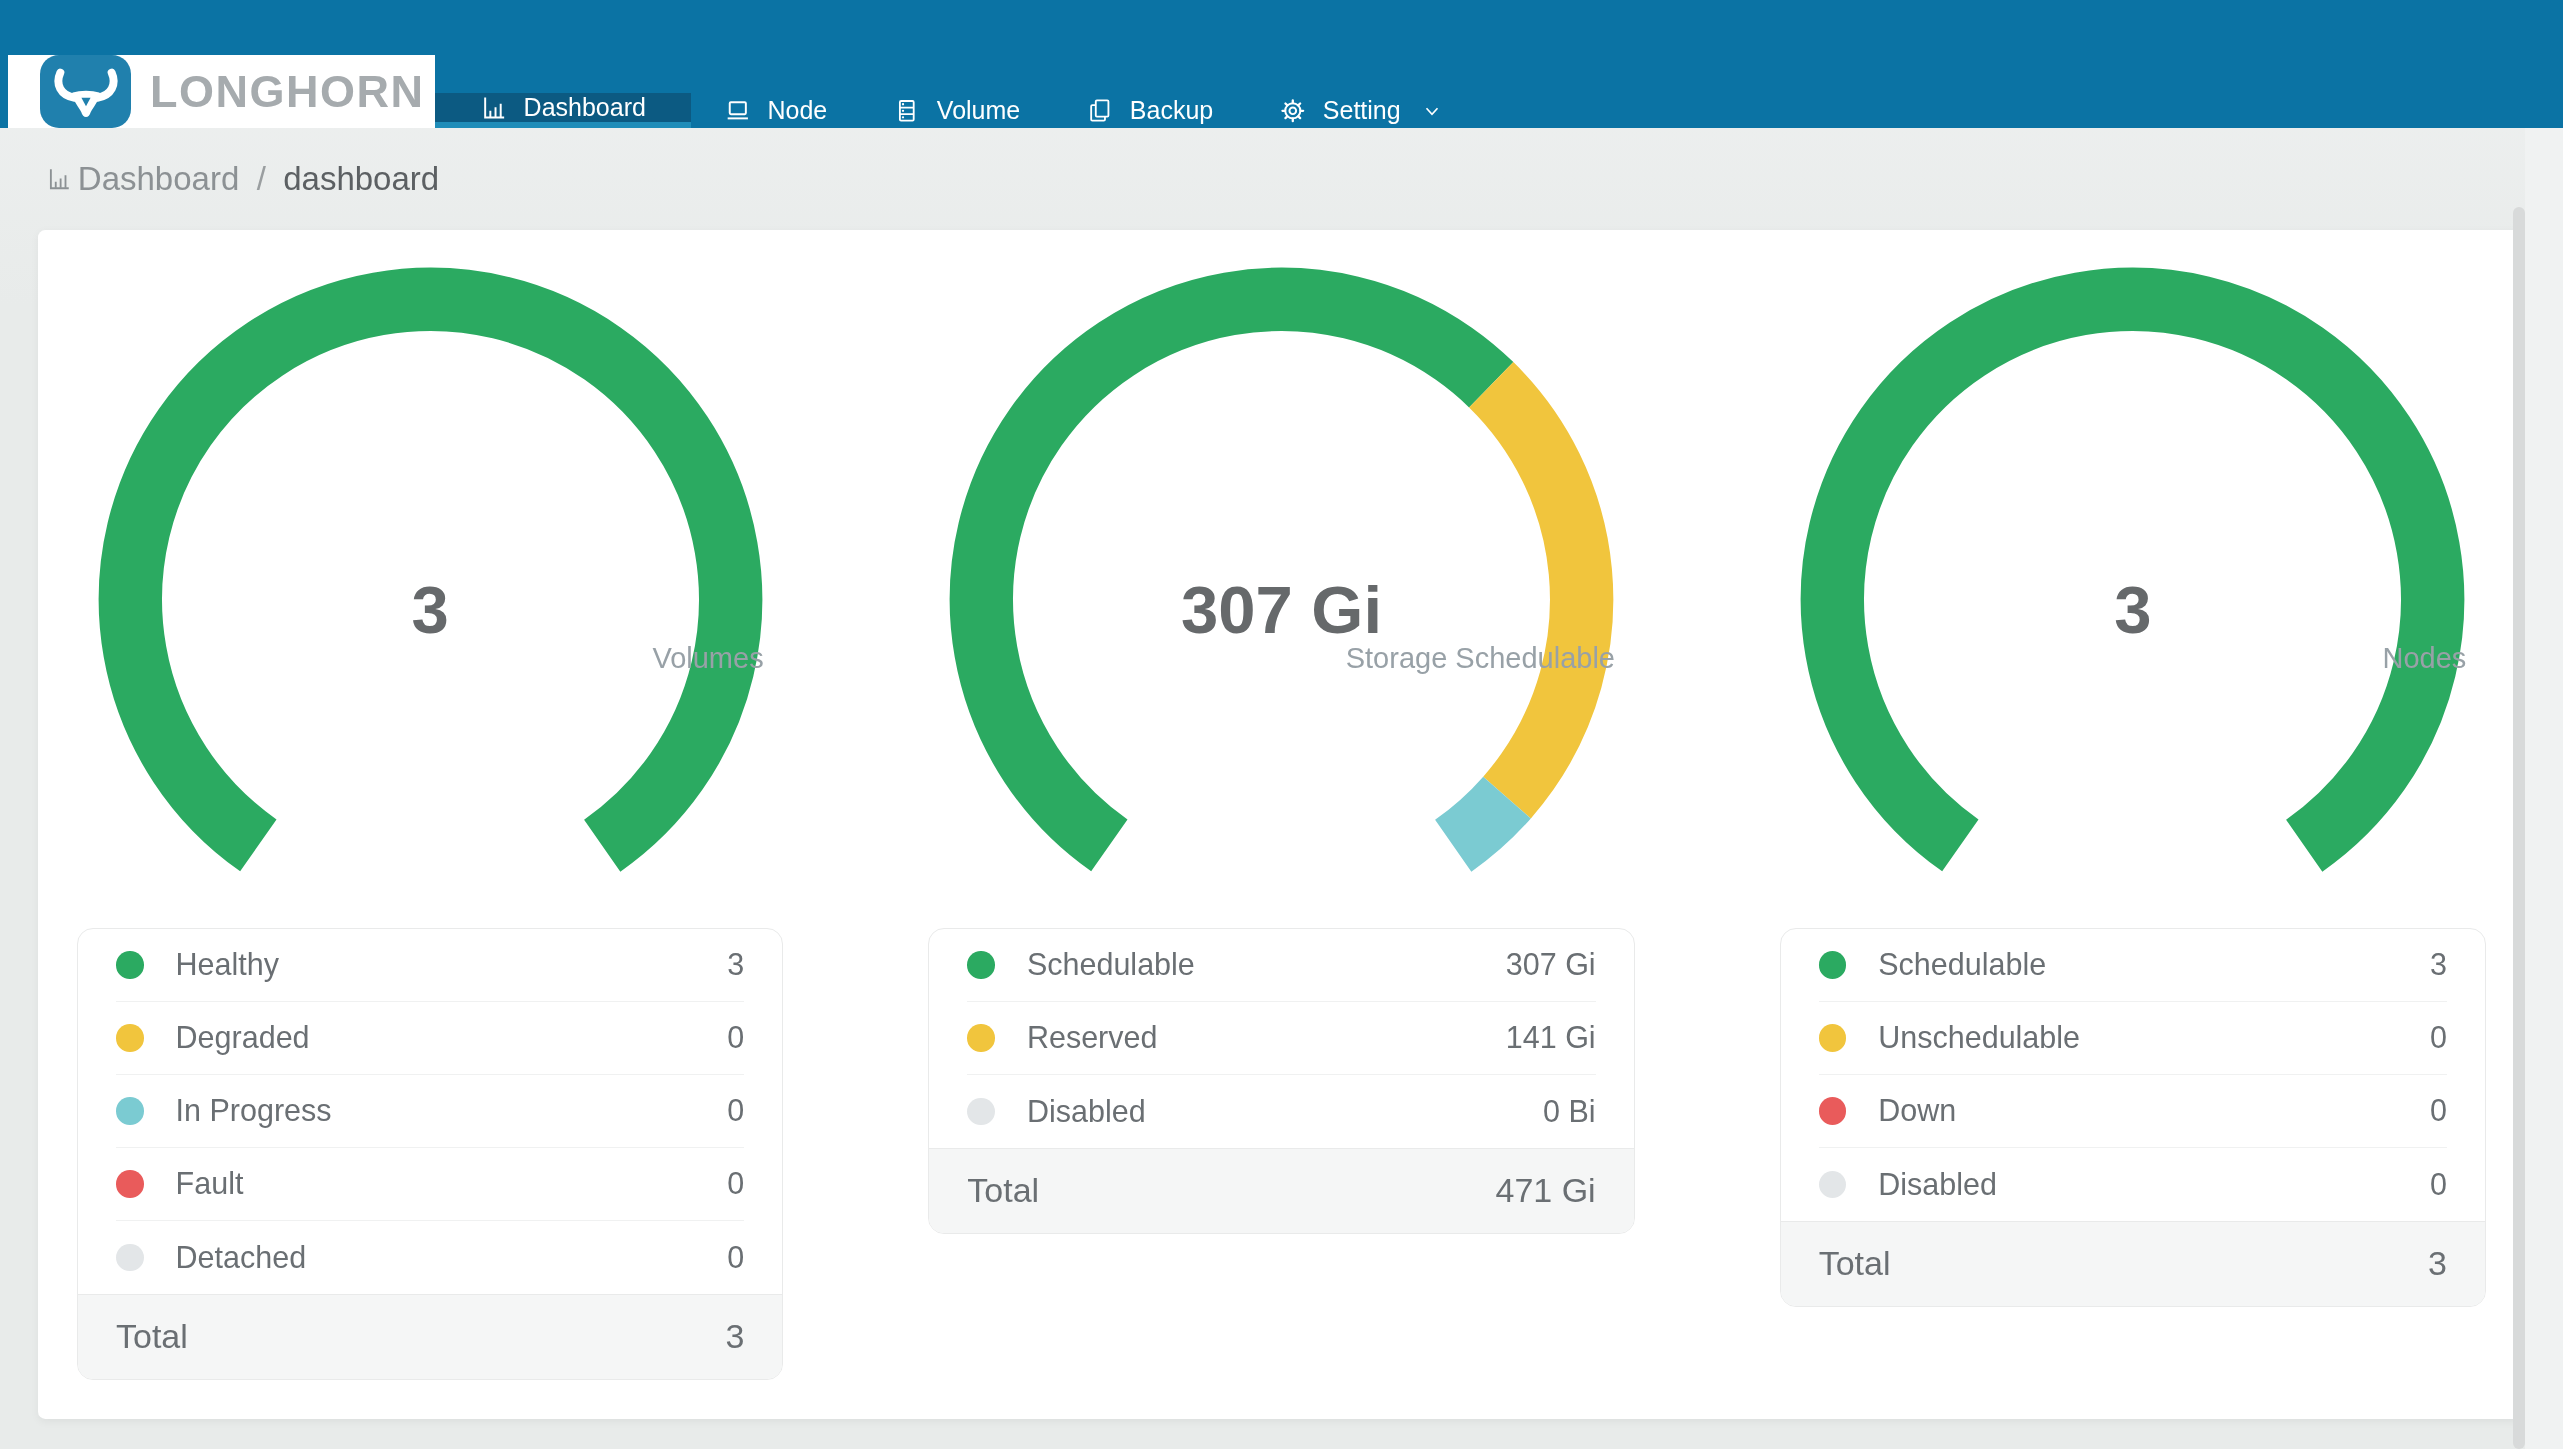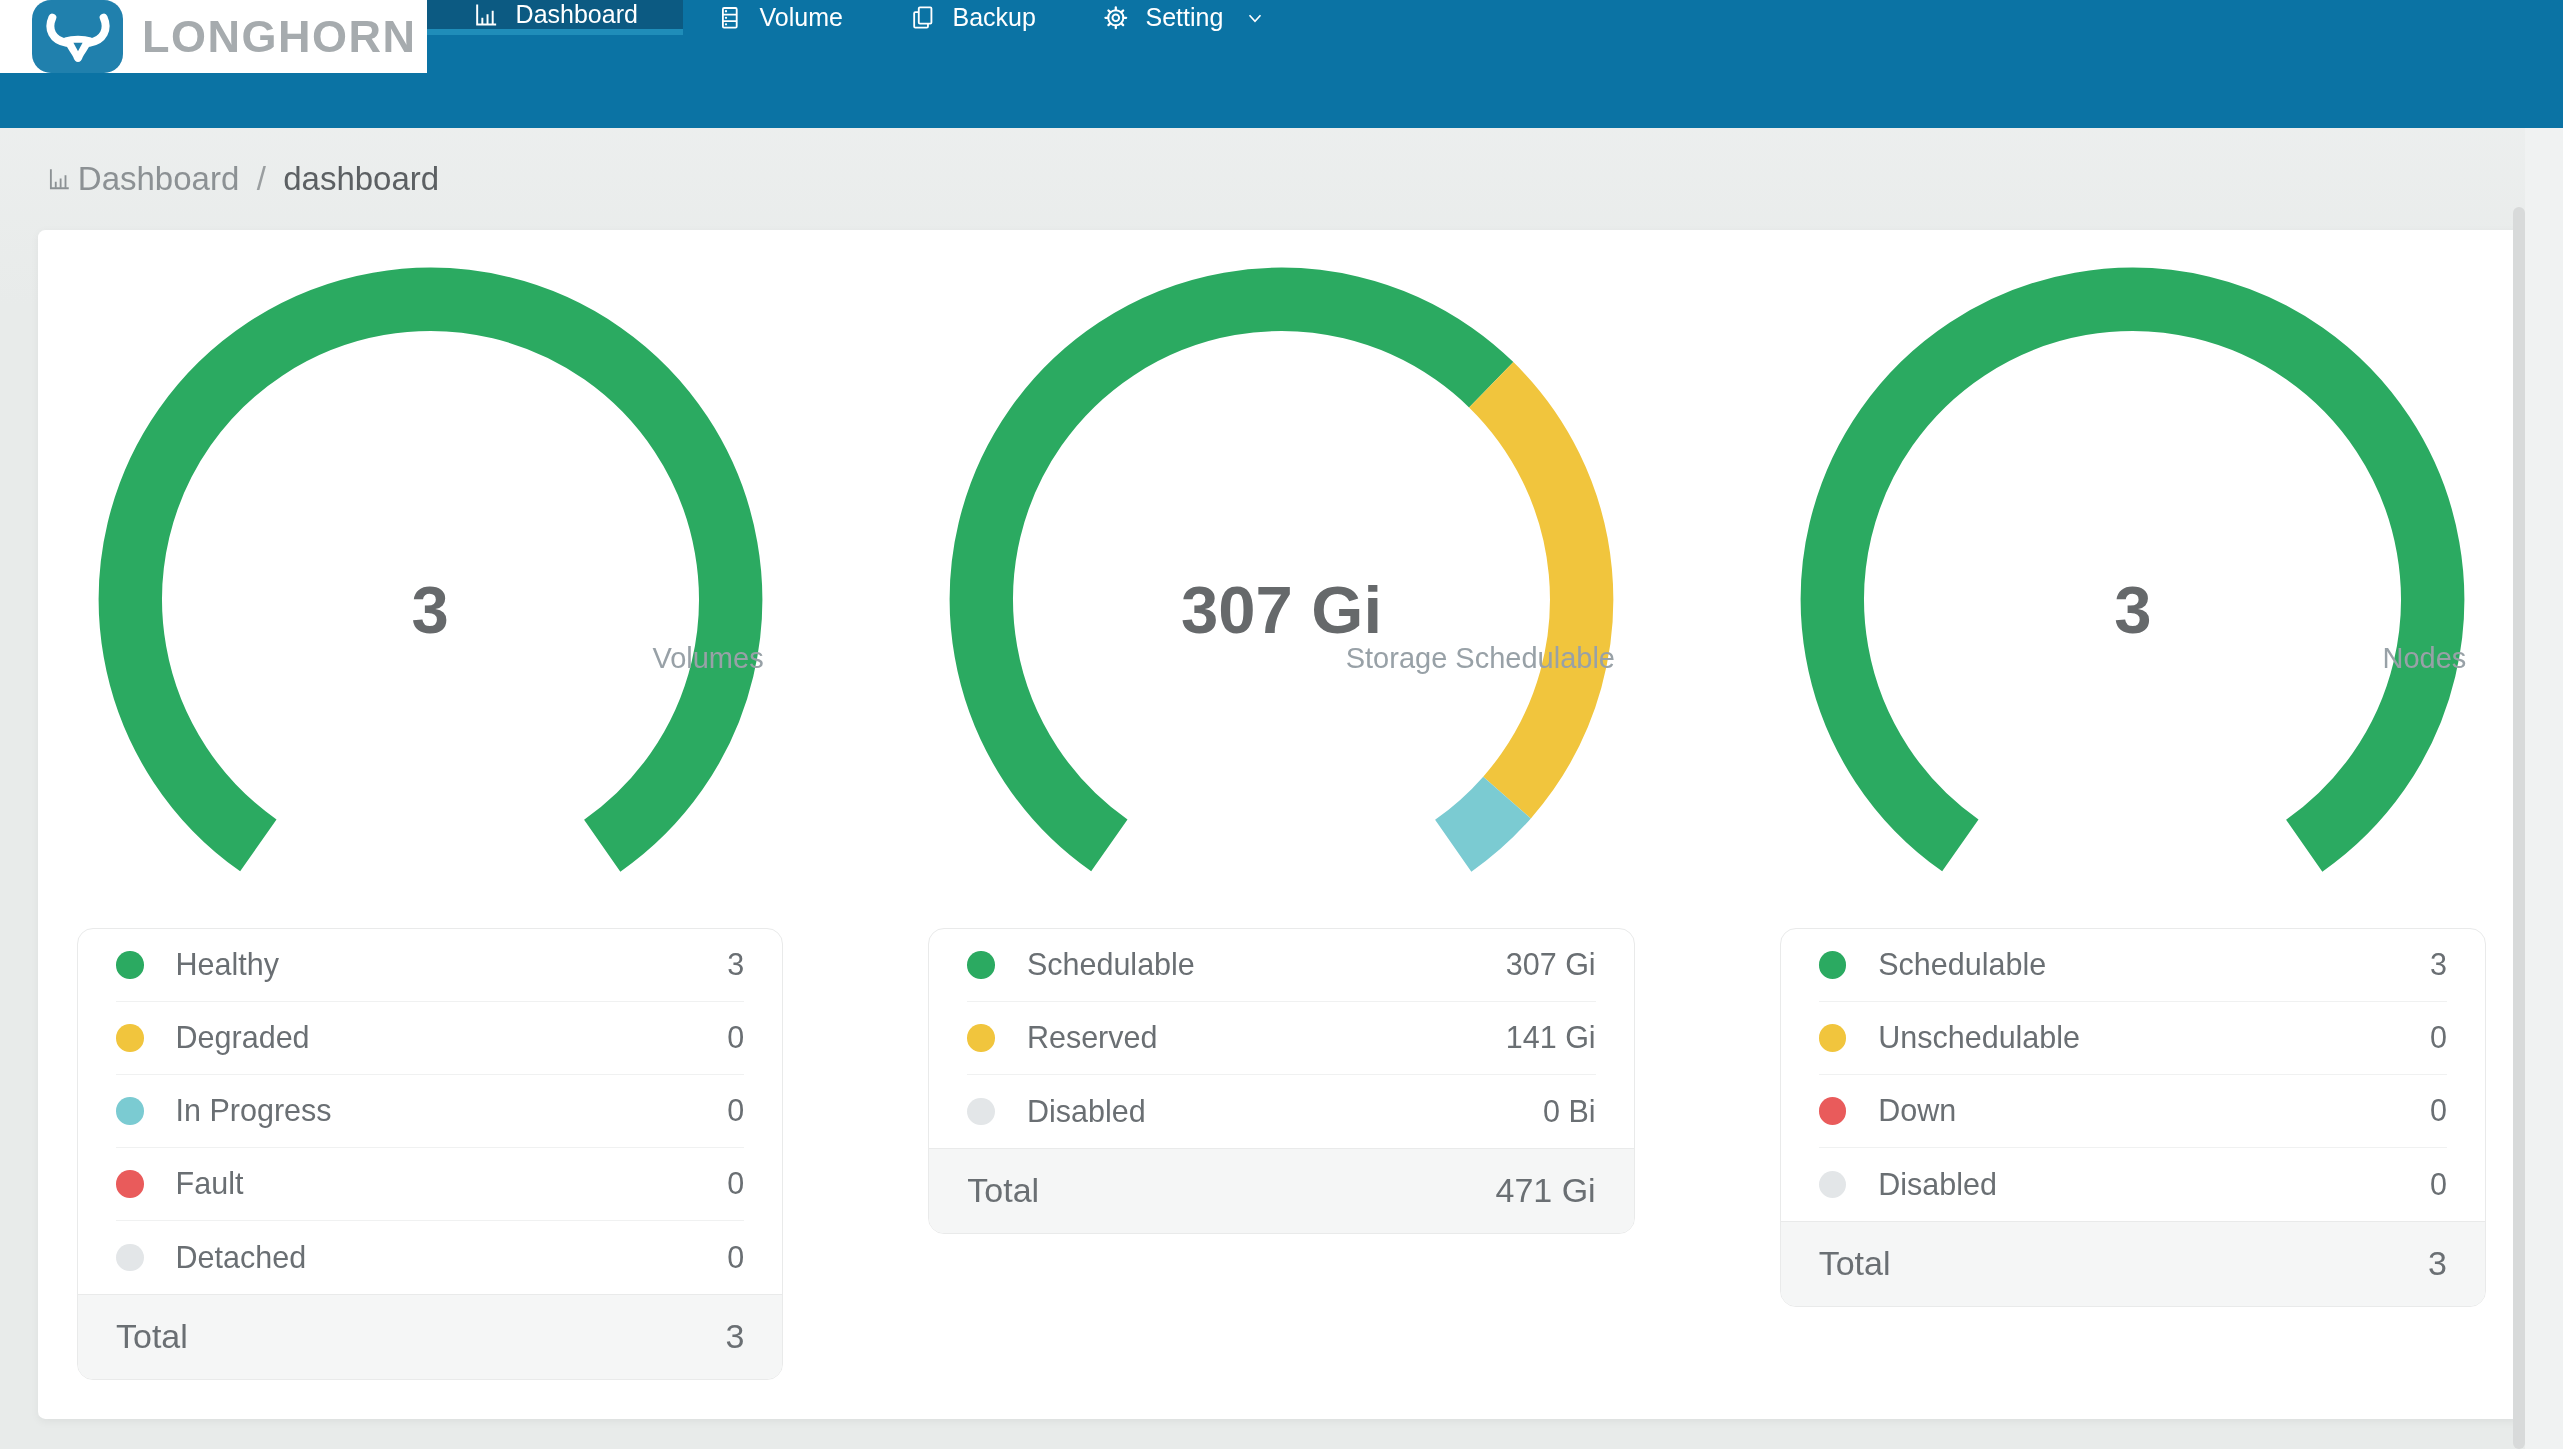--- a/index.html
+++ b/index.html
@@ -8,21 +8,21 @@
     width: 2563px; height: 1449px;
     overflow: hidden;
     background: linear-gradient(180deg, #eff1f1 0px, #e8ebea 305px);
     font-family: "Liberation Sans", sans-serif;
   }
 
   
   .navbar {
     height: 128px; width: 100%;
     background: #0b73a4;
-    display: flex; align-items: flex-start;
+    display: flex; align-items: flex-end; padding-left: 8px;
   }
   .logo-area {
     width: 427px; background: #ffffff;
     display: flex; align-items: center;
     padding-left: 32px; gap: 19px;
     cursor: pointer;
   }
   .logo-icon {
     width: 91px; height: 73px;
     background: #2080ad; border-radius: 19px;
@@ -134,20 +134,27 @@
     <div class="brand-text">LONGHORN</div>
   </div>
 
   <nav class="nav">
     <div class="nav-item active">
       <svg width="27.6" height="27.6" viewBox="0 0 24 24">
         <path d="M4.5 3 V20.5 H21" stroke="#fff" stroke-width="1.7" fill="none"></path>
         <path d="M9 20 v-5.5 M13.5 20 v-8.5 M18 20 v-11.5" stroke="#fff" stroke-width="1.7" fill="none"></path>
       </svg>
       <span>Dashboard</span>
+    </div>
+    <div class="nav-item">
+      <svg width="27.6" height="27.6" viewBox="0 0 24 24">
+        <rect x="5" y="4.5" width="14" height="10.5" rx="1" stroke="#fff" stroke-width="1.7" fill="none"></rect>
+        <path d="M3.2 18.6 H20.8" stroke="#fff" stroke-width="1.7" fill="none"></path>
+      </svg>
+      <span>Node</span>
     </div>
     <div class="nav-item">
       <svg width="27.6" height="27.6" viewBox="0 0 24 24">
         <rect x="6" y="3.5" width="12" height="17" rx="1" stroke="#fff" stroke-width="1.6" fill="none"></rect>
         <path d="M6 9.2 h12 M6 14.9 h12" stroke="#fff" stroke-width="1.6" fill="none"></path>
         <circle cx="8.7" cy="6.3" r="1" fill="#fff"></circle>
         <circle cx="8.7" cy="12" r="1" fill="#fff"></circle>
         <circle cx="8.7" cy="17.7" r="1" fill="#fff"></circle>
       </svg>
       <span>Volume</span>

